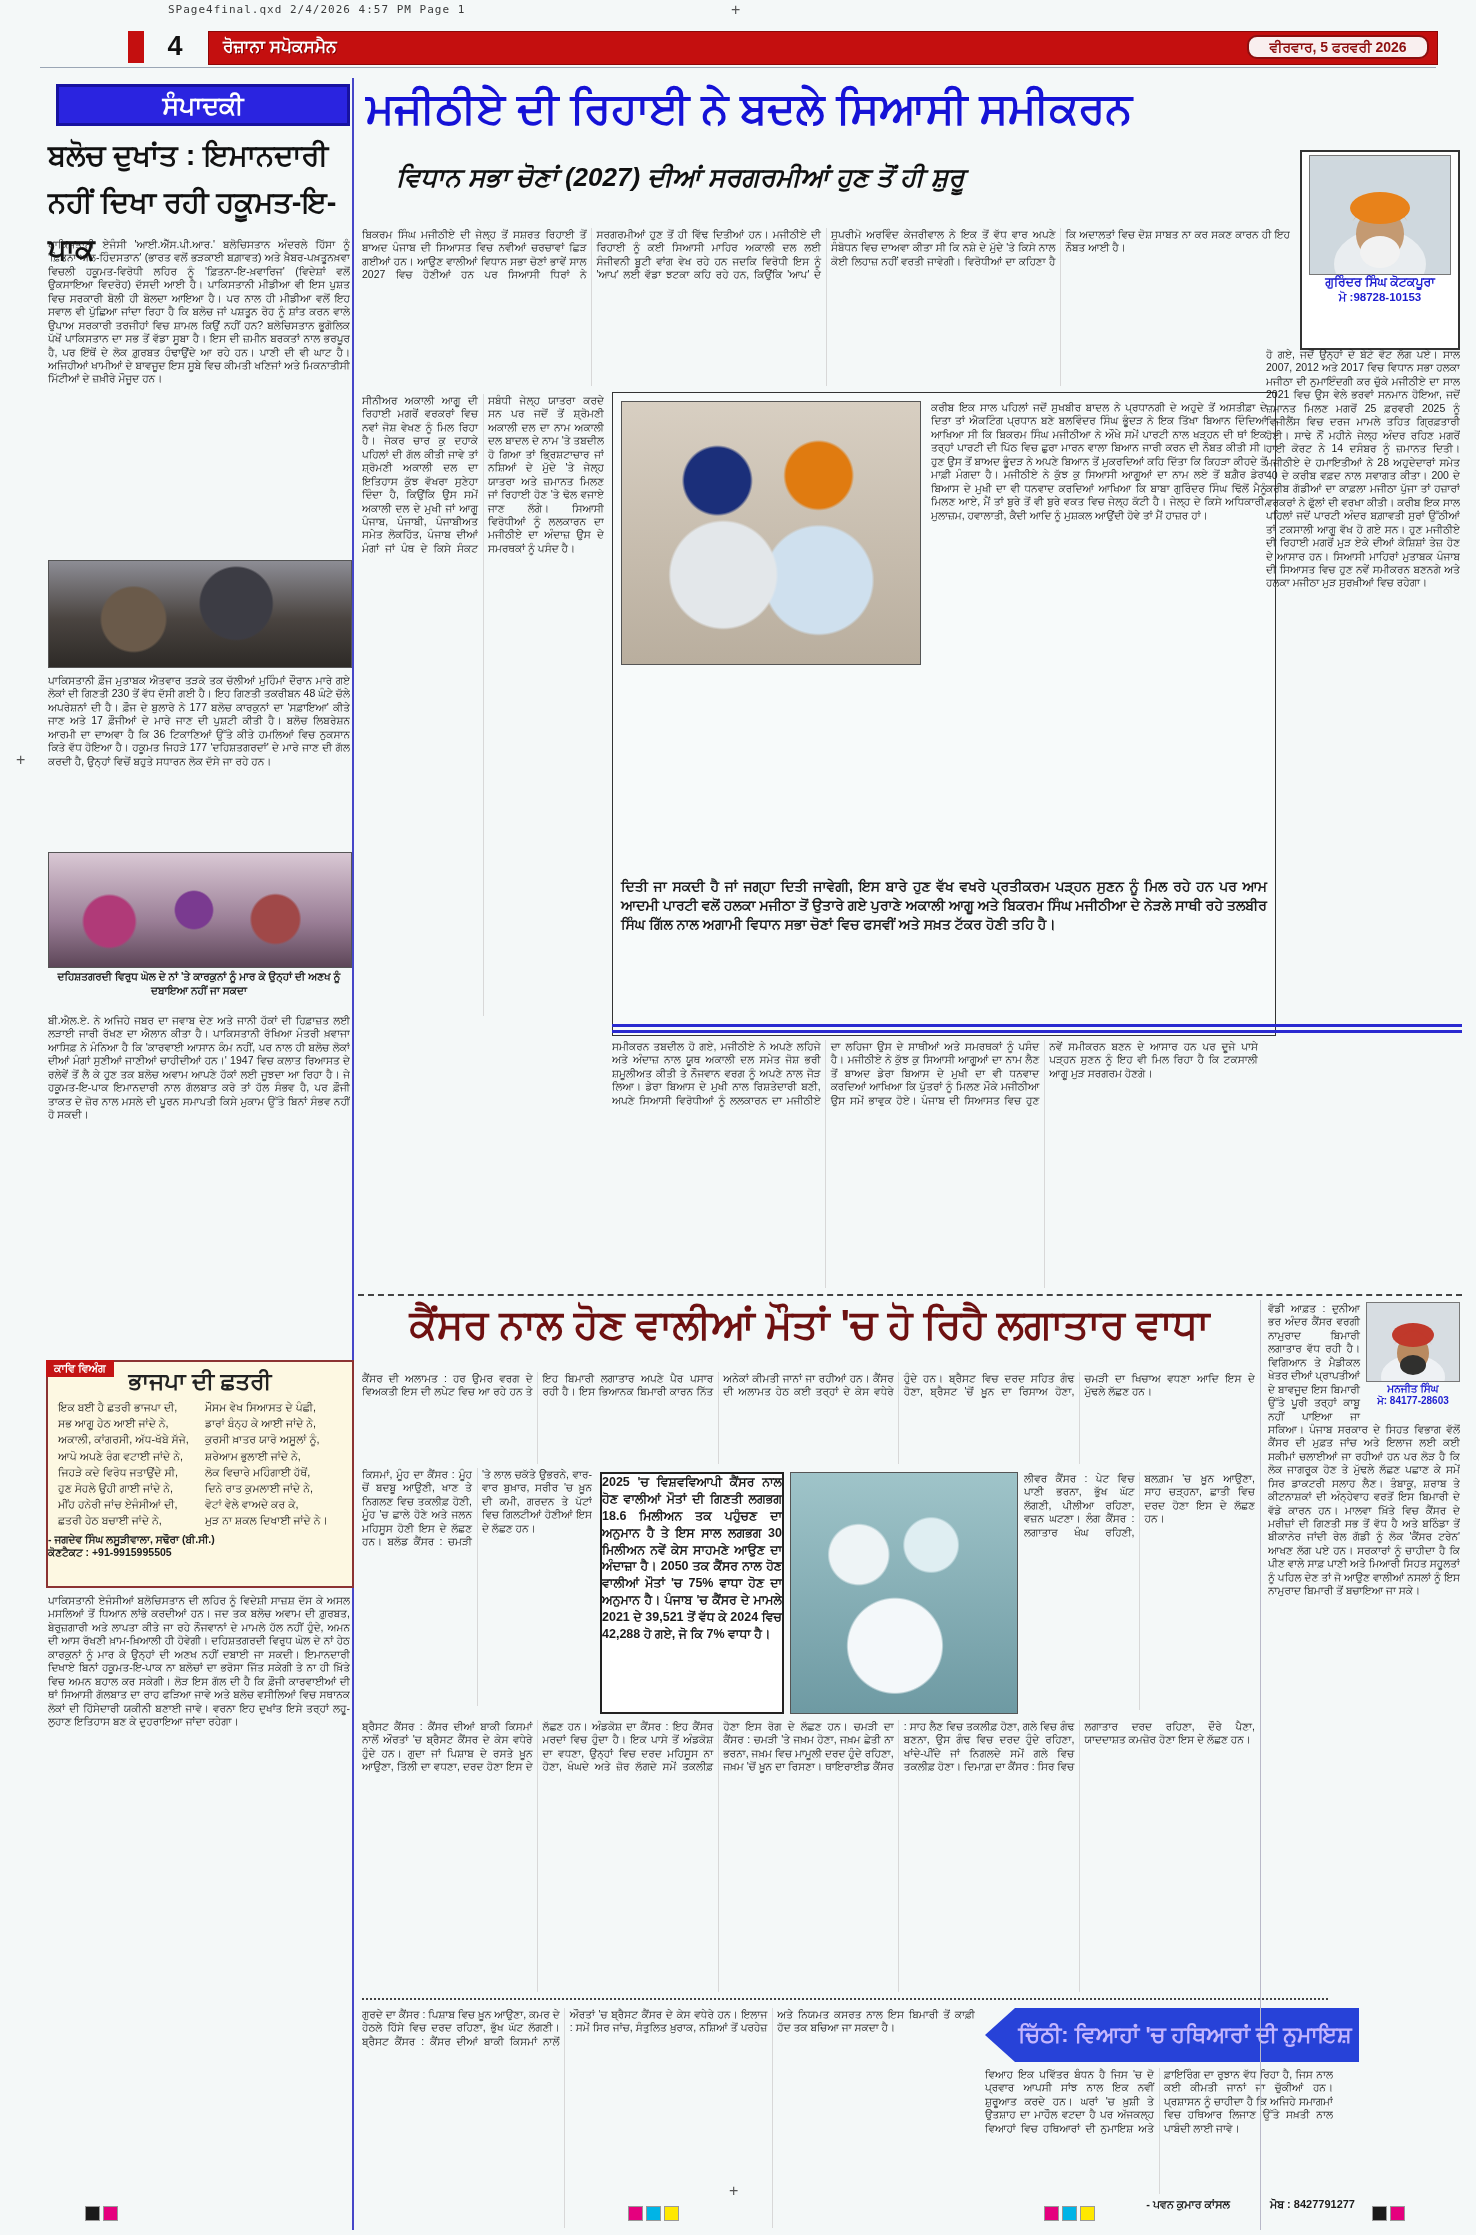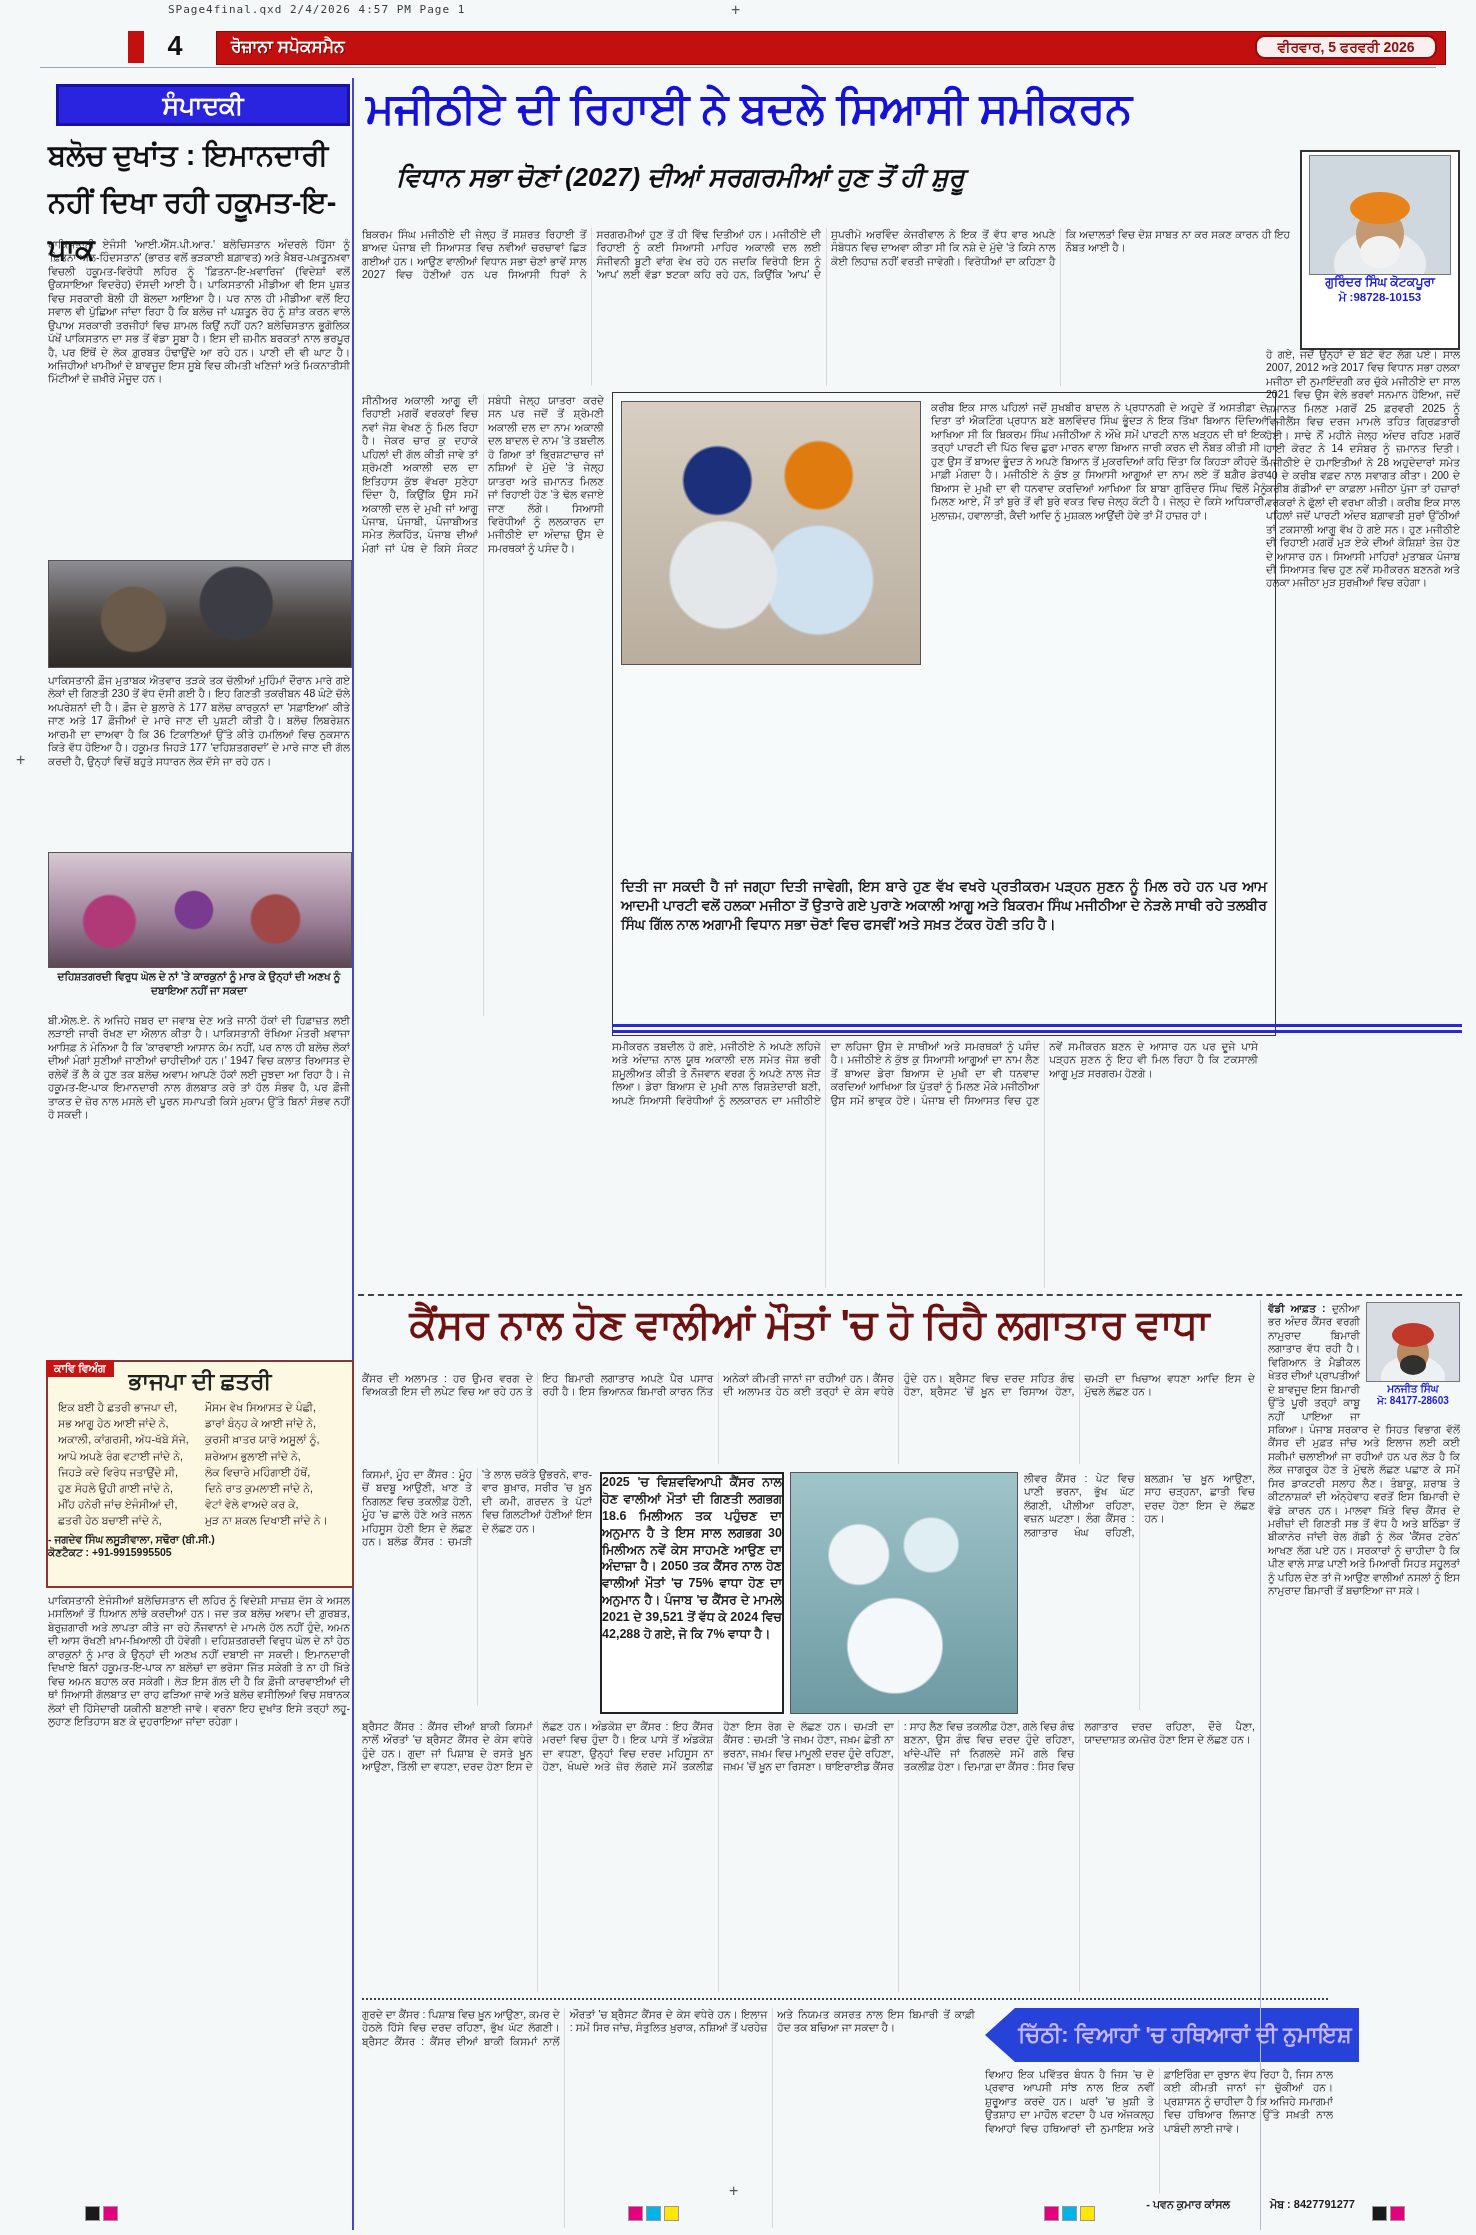--- a/index.html
+++ b/index.html
@@ -5,21 +5,21 @@
   html,body{margin:0;padding:0;background:#e8e8e8;}
   .page{position:relative;width:1476px;height:2235px;background:#f4f8f8;overflow:hidden;
         font-family:"Liberation Sans","DejaVu Sans",sans-serif;color:#1c1c1c;}
   .abs{position:absolute;}
   .body-text{font-size:10.5px;line-height:1.28;text-align:justify;overflow:hidden;}
   .cols2{column-count:2;column-gap:10px;column-rule:1px solid #d8d8d8;}
   .cols3{column-count:3;column-gap:10px;column-rule:1px solid #d8d8d8;}
   .cols4{column-count:4;column-gap:10px;column-rule:1px solid #d8d8d8;}
   .cols5{column-count:5;column-gap:10px;column-rule:1px solid #d8d8d8;}
   .slug{font-family:"DejaVu Sans Mono","Liberation Mono",monospace;font-size:11px;color:#3a3a3a;letter-spacing:1px;}
-  .mast-bar{background:#c40f0f;border:1px solid #8c0808;margin-left:8px;}
+  .mast-bar{background:#c40f0f;border:1px solid #8c0808;}
   .mast-name{color:#ffffff;font-weight:bold;font-size:17px;line-height:30px;padding-left:14px;text-shadow:1px 1px 0 #700;}
   .date-box{background:#f9efef;border:2px solid #8c0f0f;color:#8d0f0f;font-weight:bold;font-size:14px;
             line-height:20px;text-align:center;}
   .pgnum{font-size:27px;font-weight:bold;color:#111;text-align:center;line-height:34px;}
   .ed-banner{background:#2a24e0;border:3px solid #1712a0;color:#fff;font-weight:bold;font-size:25px;
              text-align:center;line-height:36px;}
   .ed-headline{font-size:29px;font-weight:bold;color:#111;line-height:1.62;}
   .photo{overflow:hidden;border:1px solid #555;}
   .caption{font-size:10.5px;font-weight:bold;text-align:center;line-height:1.3;}
   .poem-box{background:#fdf8e2;border:2px solid #8c3333;}
@@ -46,21 +46,21 @@
   .letter-banner{background:#2742d8;color:#c4b5fd;font-weight:bold;font-size:22px;text-align:center;
                  line-height:54px;clip-path:polygon(0 50%,30px 0,100% 0,100% 100%,30px 100%);
                  padding-left:26px;white-space:nowrap;}
   .letter-sig{font-size:11px;font-weight:bold;text-align:right;}
   .vrule{background:#4646c8;width:2px;}
   .vrule-gray{background:#b9b9c9;width:1px;}
   .hline{background:#9aa6b5;height:1px;}
   .cross{color:#555;font-size:16px;line-height:16px;}
   .reg-swatch{display:inline-block;width:13px;height:13px;margin-right:3px;border:0.5px solid #999;}
   .sb-photo-wrap{float:right;width:94px;margin:0 0 4px 6px;text-align:center;}
-  b.kicker{font-weight:bold;}
+  b.kicker{font-weight:normal;}
 </style>
 </head>
 <body>
 
 <div class="page">
 
   <div class="abs slug" style="left:168px;top:3px;">SPage4final.qxd  2/4/2026  4:57 PM  Page 1</div>
   <div class="abs cross" style="left:731px;top:2px;">+</div>
   <div class="abs cross" style="left:16px;top:752px;">+</div>
   <div class="abs cross" style="left:729px;top:2183px;">+</div>

